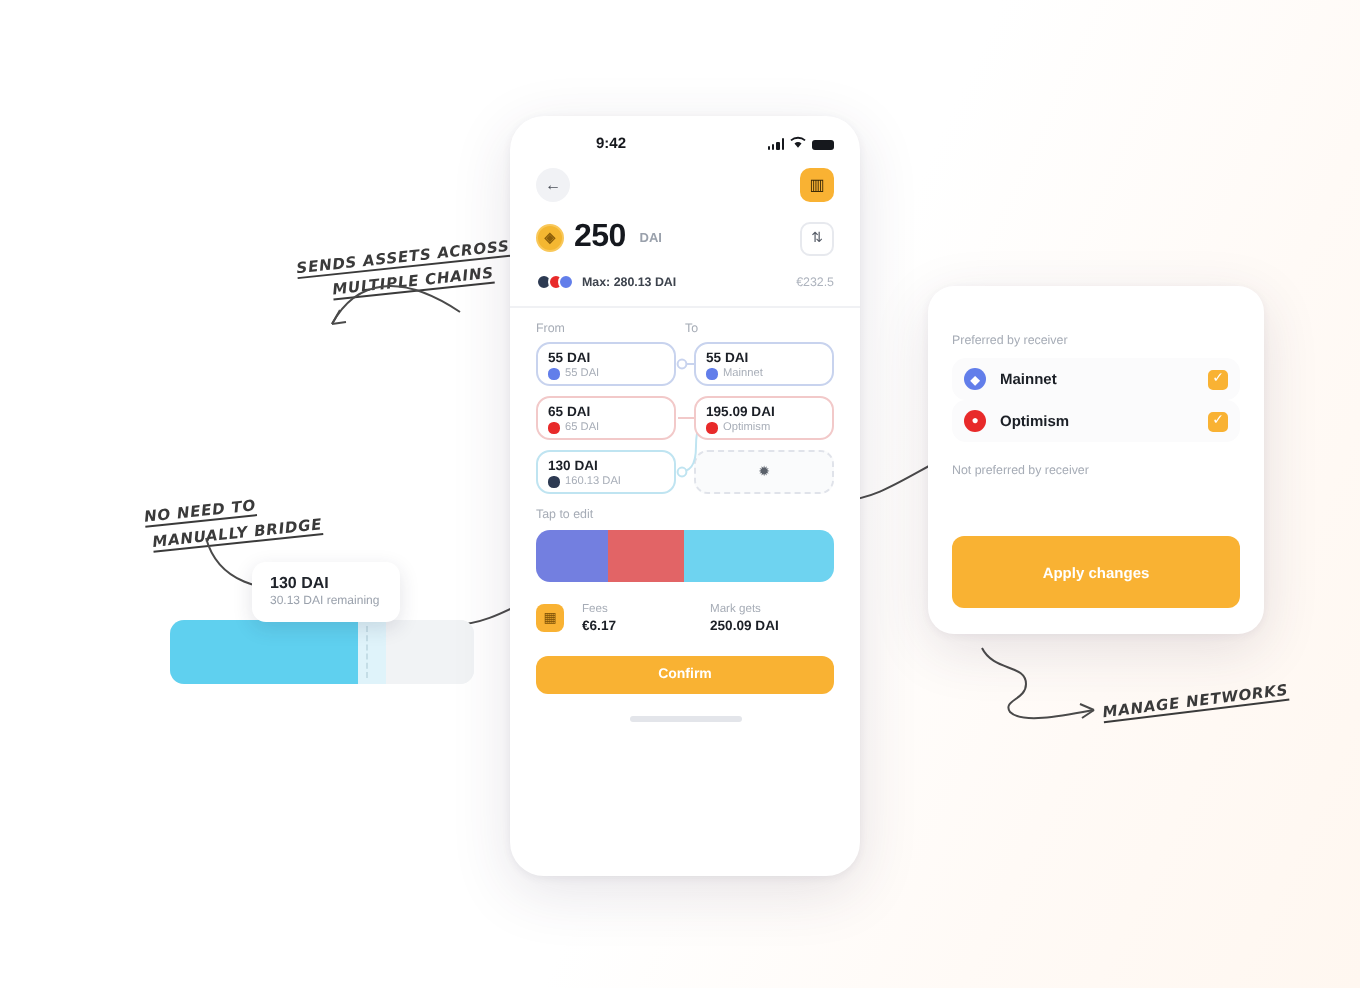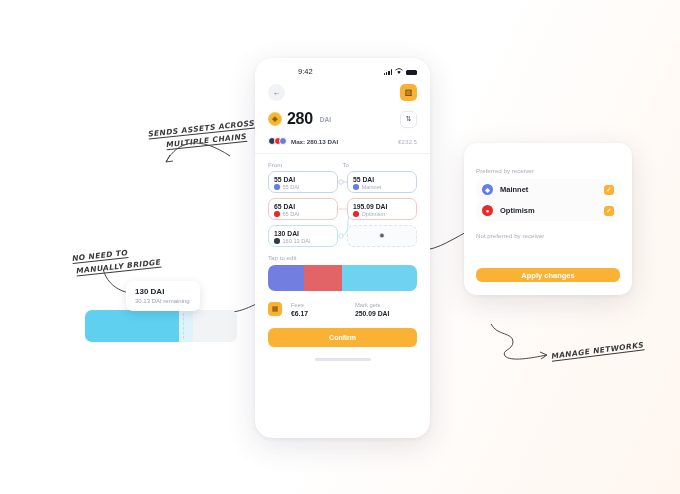--- a/index.html
+++ b/index.html
@@ -54,21 +54,21 @@
     width: 175px; height: 380px;
     background: #ffffff; border-radius: 17px;
     box-shadow: 0 8px 30px rgba(60,50,80,.13), 0 1px 4px rgba(60,50,80,.07);
     overflow: hidden;
     display: flex; flex-direction: column;
   }
   .statusbar {
     display: flex; justify-content: space-between; align-items: center;
     padding: 9px 13px 2px 13px;
   }
-  .statusbar .clock { font-size: 7.5px; font-weight: 400; color: #16181d; padding-left: 30px; }
+  .statusbar .clock { font-size: 7.5px; font-weight: 700; color: #16181d; padding-left: 30px; }
   .statusbar .sysicons { display: flex; align-items: flex-end; gap: 3px; }
   .bars { display: flex; align-items: flex-end; gap: 1px; height: 6px; }
   .bars i { display:block; width: 1.3px; background: #16181d; border-radius: .5px; }
   .bars i:nth-child(1){height:2px}.bars i:nth-child(2){height:3.2px}
   .bars i:nth-child(3){height:4.4px}.bars i:nth-child(4){height:6px}
   .batt { width: 11px; height: 5.5px; border-radius: 1.5px; background: #16181d; }
 
   .navrow {
     display: flex; justify-content: space-between; align-items: center;
     padding: 6px 13px 0 13px;
@@ -188,21 +188,21 @@
   .netlogo { width:11px;height:11px;border-radius:50%;flex:none;
     display:flex;align-items:center;justify-content:center;font-size:6px;color:#fff;font-weight:700;}
   .netlogo.mainnet{background:#627eea}
   .netlogo.optimism{background:#e82a2a}
   .netlogo.arbitrum{background:#2d3a52}
   .netname { font-size:7.5px;font-weight:700;color:#1b1f26;flex:1; }
   .cbox { width:10px;height:10px;border-radius:2.5px;border:1px solid #dfe2e8;background:#fff;flex:none; }
   .cbox.on { background:#f9b233;border-color:#f9b233;
     display:flex;align-items:center;justify-content:center;font-size:7px;color:#fff;line-height:1;}
   .applybtn {
-    margin-top:29px;height:14px;border-radius:6px;background:#f9b233;
+    margin-top:29px;height:36px;border-radius:6px;background:#f9b233;
     color:#fff;font-size:7.5px;font-weight:700;
     display:flex;align-items:center;justify-content:center;text-align:center;
   }
 
   
   .arrow-svg { position:absolute; pointer-events:none; }
 </style>
 </head>
 <body>
 
@@ -283,21 +283,21 @@
     </div>
 
     <div class="navrow">
       <div class="backbtn">←</div>
       <div class="avatar">▥</div>
     </div>
 
     <div class="amountrow">
       <div class="amountleft">
         <div class="coin">◈</div>
-        <div class="amountval">280</div>
+        <div class="amountval">250</div>
         <div class="amountcur">DAI</div>
       </div>
       <div class="swapbtn">⇅</div>
     </div>
 
     <div class="maxrow">
       <div class="maxleft">
         <div class="netstack">
           <span style="background:#2d3a52"></span>
           <span style="background:#e82a2a"></span>

